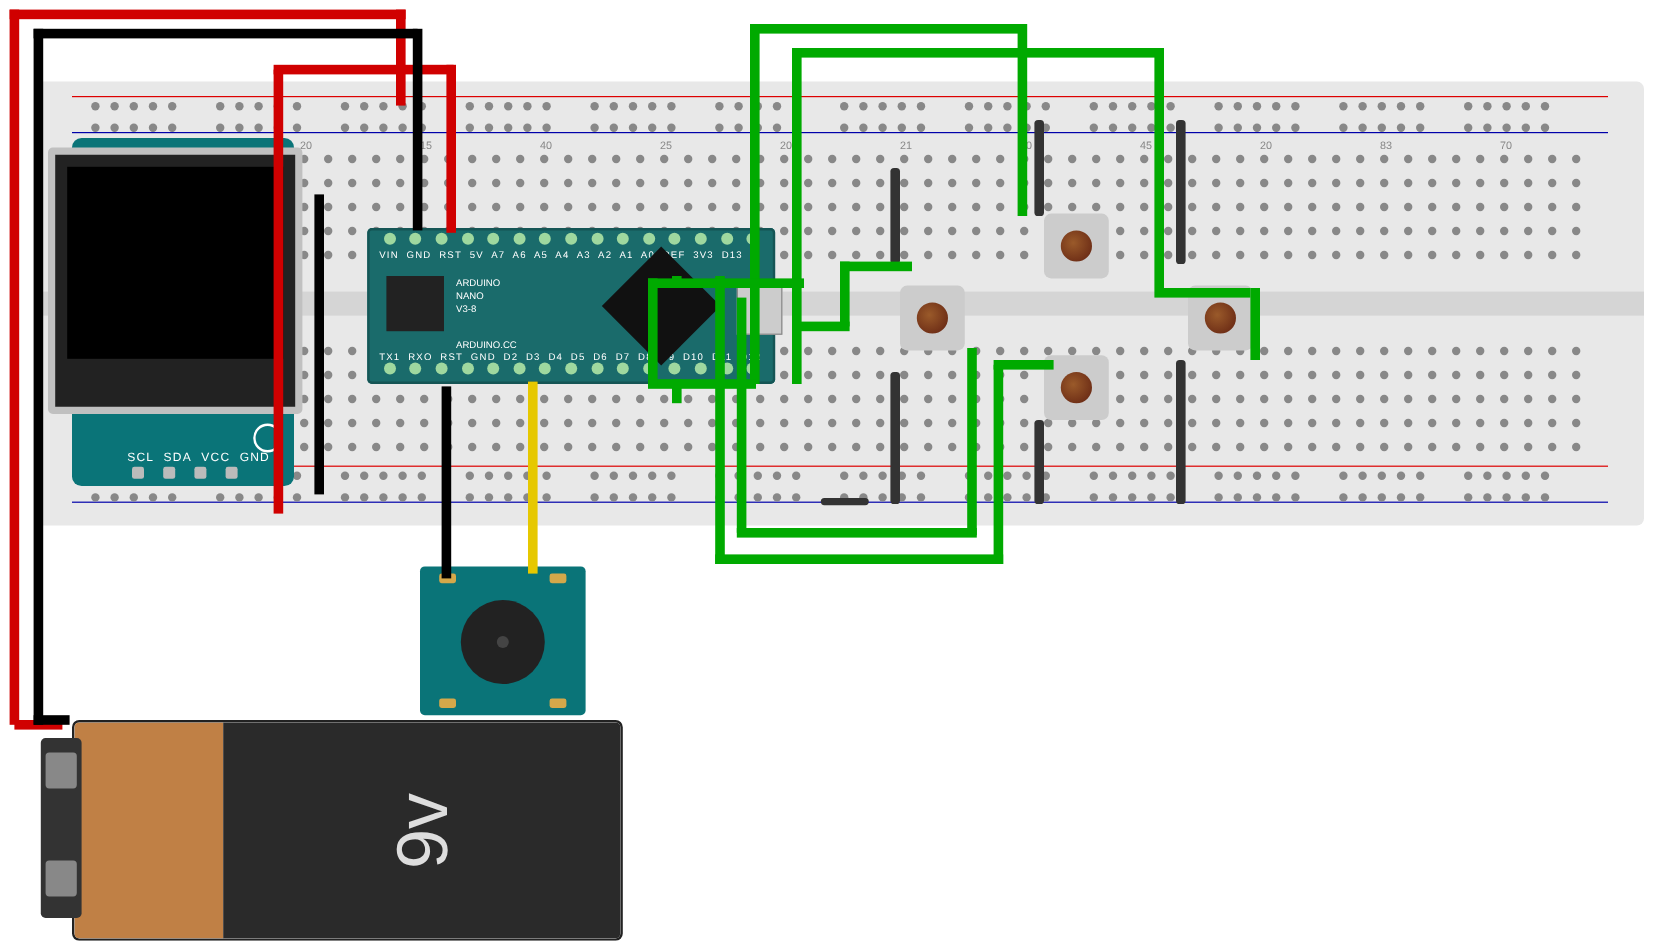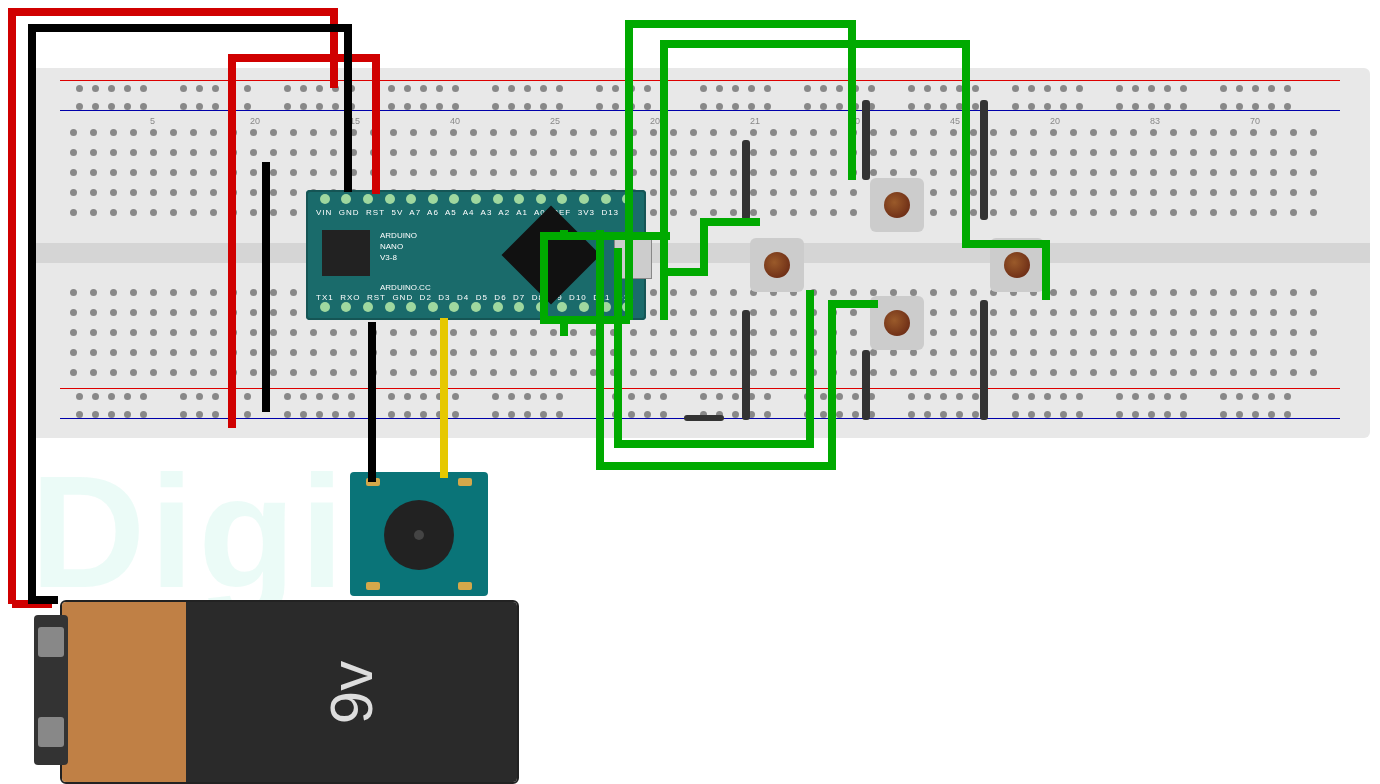--- a/index.html
+++ b/index.html
@@ -135,21 +135,20 @@
     position:absolute; left:30px; top:440px; font-size:160px; font-weight:bold;
     color: rgba(0,200,150,0.08); letter-spacing:4px; white-space:nowrap; pointer-events:none;
   }
 
   .col-label{position:absolute;font-size:9px;color:#888;}
 </style>
 </head>
 <body>
 <div class="canvas">
 
-<div class="watermark">Digi</div>
 
 <div class="breadboard">
   <div class="power-rail top">
     <div class="rail-line red"></div>
         <div class="rail-line blue"></div>
     <div class="holes"></div>
   <div class="dot" style="position: absolute; left: 46px; top: 7px;"></div>
         <div class="dot" style="position: absolute; left: 46px; top: 25px;"></div>
         <div class="dot" style="position: absolute; left: 62px; top: 7px;"></div>
         <div class="dot" style="position: absolute; left: 62px; top: 25px;"></div>
@@ -1037,20 +1036,38 @@
   <div class="col-label" style="left:520px; top:48px;">25</div>
   <div class="col-label" style="left:620px; top:48px;">20</div>
   <div class="col-label" style="left:720px; top:48px;">21</div>
   <div class="col-label" style="left:820px; top:48px;">40</div>
   <div class="col-label" style="left:920px; top:48px;">45</div>
   <div class="col-label" style="left:1020px; top:48px;">20</div>
   <div class="col-label" style="left:1120px; top:48px;">83</div>
   <div class="col-label" style="left:1220px; top:48px;">70</div>
 </div>
 
+<div class="oled-module">
+  <div class="oled-screen">
+        <div class="inner"></div>
+      </div>
+  <div class="oled-labels">
+    <span>SCL</span>
+    <span>SDA</span>
+    <span>VCC</span>
+    <span>GND</span>
+  </div>
+  <div class="oled-pins">
+    <div class="hdr"></div>
+        <div class="hdr"></div>
+        <div class="hdr"></div>
+        <div class="hdr"></div>
+  </div>
+  <div class="oled-logo"></div>
+</div>
 
 <div class="nano">
   <div class="pin-row top">
     <div class="pin"></div>
         <div class="pin"></div>
         <div class="pin"></div>
         <div class="pin"></div>
         <div class="pin"></div>
     <div class="pin"></div>
         <div class="pin"></div>

